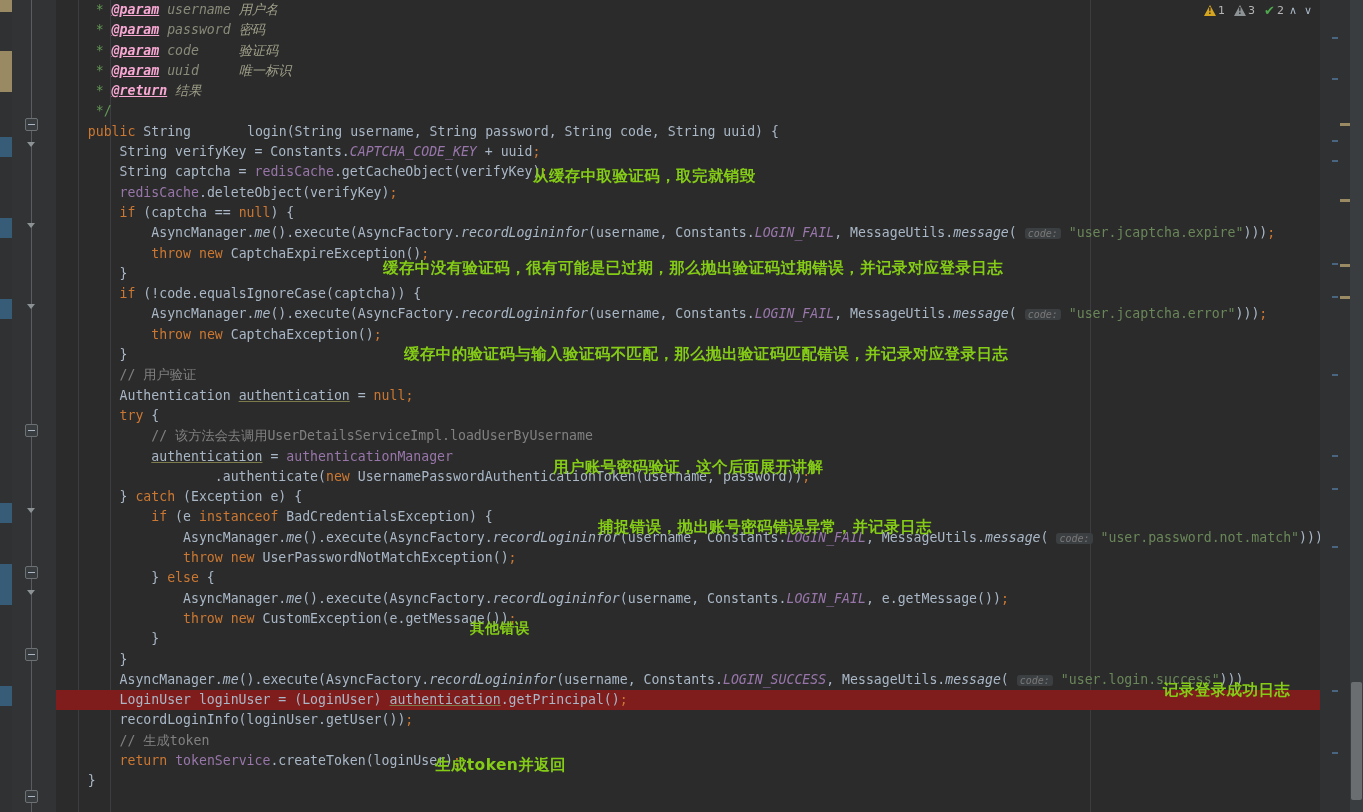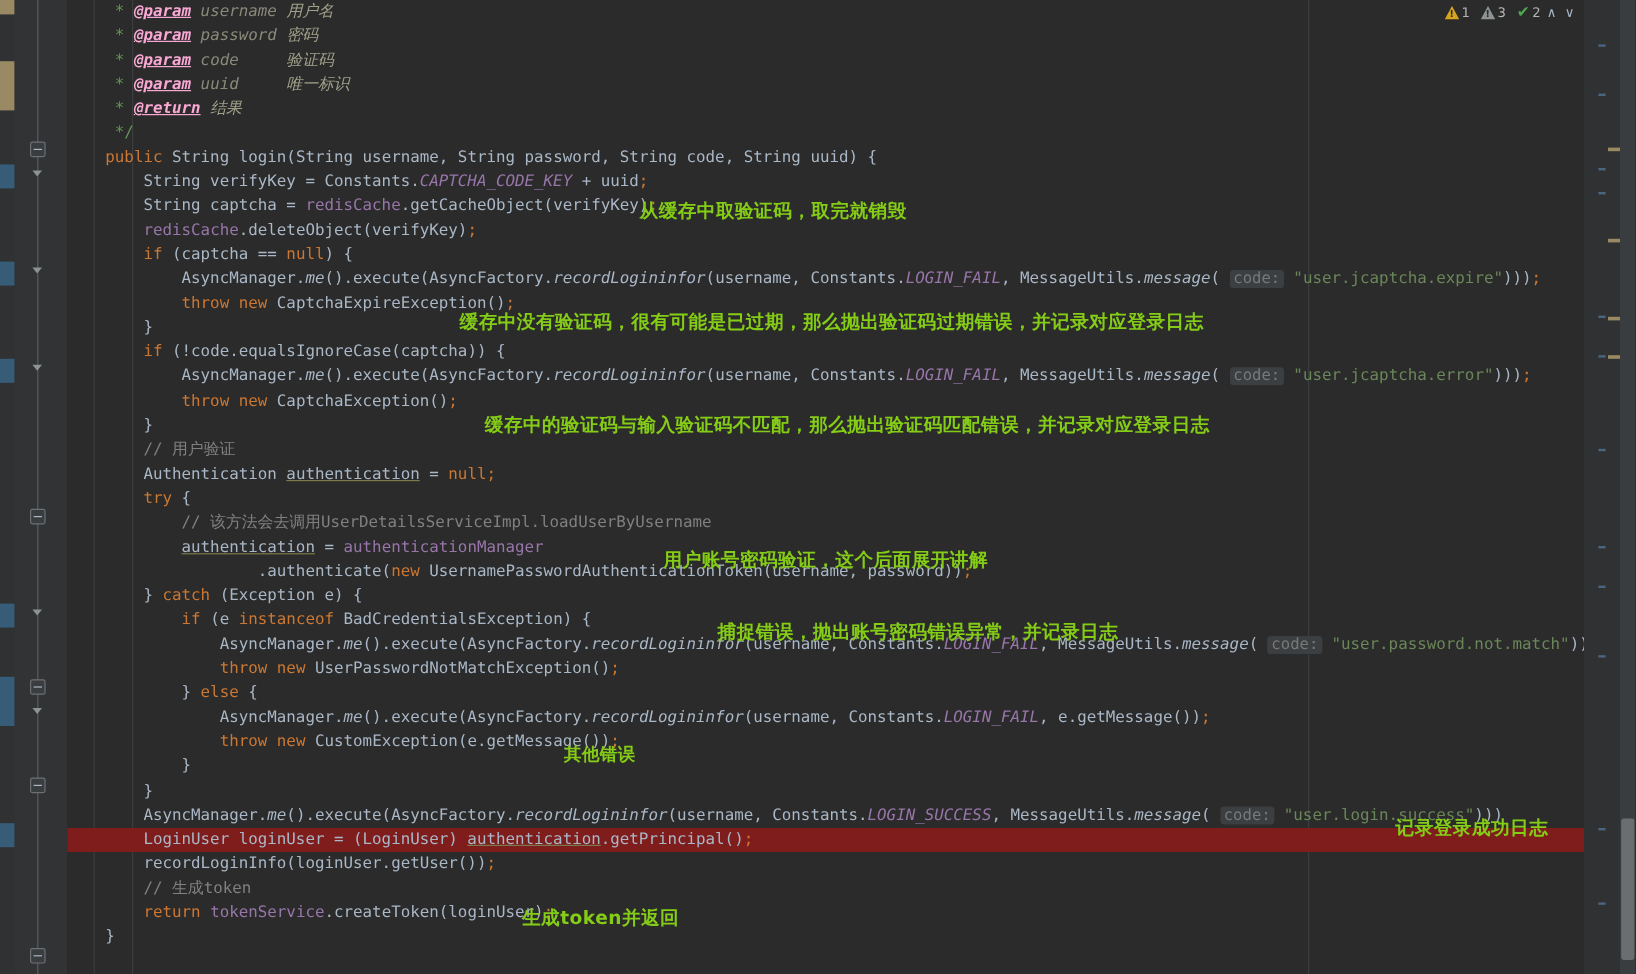--- a/index.html
+++ b/index.html
@@ -64,28 +64,28 @@
   
   .kw{color:#cc7832;}
   .str{color:#6a8759;}
   .cmt{color:#808080;}
   .doc{color:#629755;}
   .doctag{color:#f9a8d4;font-weight:bold;font-style:italic;text-decoration:underline;}
   .docp{color:#8a8a7a;font-style:italic;}
   .docz{color:#a0a08a;font-style:italic;}
   .fld{color:#9876aa;}
   .stc{color:#9876aa;font-style:italic;}
-  .mth{color:#a9b7c6;}
+  .mth{color:#a9b7c6;margin-left:48px;}
   .mthi{color:#a9b7c6;font-style:italic;}
   .sem{color:#cc7832;}
   .id{color:#a9b7c6;}
   .warnu{color:#a9b7c6;text-decoration:underline;text-decoration-color:#7a7a4a;}
   .hint{
     color:#787878;background:#3c3f41;border-radius:3px;
-    padding:0 3px;font-size:13px;
+    padding:0 3px;font-size:10px;font-style:italic;
   }
 
   
   .anno{
     position:absolute;
     color:#84cc16;
     font-family:"DejaVu Sans","Liberation Sans",sans-serif;
     font-weight:bold;
     font-size:15.5px;
     white-space:nowrap;

